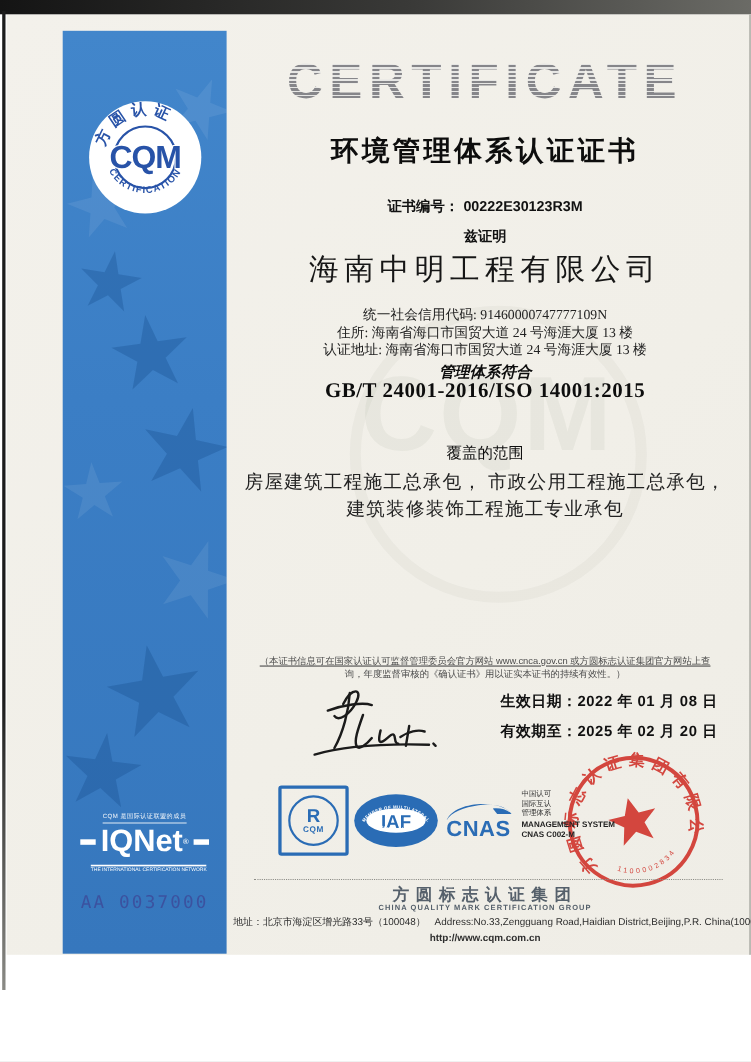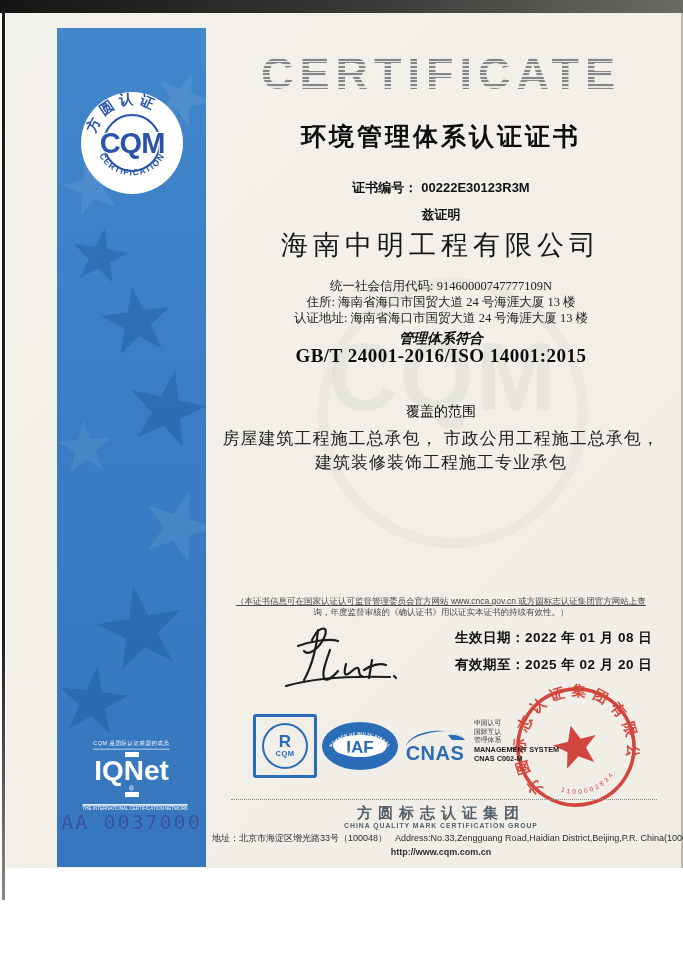--- a/index.html
+++ b/index.html
@@ -24,28 +24,28 @@
         background:linear-gradient(180deg,#4286cb,#3b7ec5 40%,#3677bd);overflow:hidden;}
   .star{position:absolute;clip-path:polygon(50% 0%,61% 35%,98% 35%,68% 57%,79% 91%,50% 70%,21% 91%,32% 57%,2% 35%,39% 35%);}
   .star.dark{background:rgba(21,73,135,0.30);}
   .star.light{background:rgba(255,255,255,0.08);}
   
   .cqm-logo{position:absolute;left:23px;top:63px;width:104px;height:104px;}
   
   .iqnet{position:absolute;left:8px;top:703px;width:133px;color:#fff;text-align:center;}
   .iqnet .member{font-size:6px;letter-spacing:0.5px;opacity:.95;border-bottom:1px solid rgba(255,255,255,.9);
                  display:inline-block;padding-bottom:1px;white-space:nowrap;transform:scale(.92);}
-  .iqnet .name-row{display:flex;align-items:center;justify-content:center;margin-top:2px;flex-direction:column;}
+  .iqnet .name-row{display:flex;align-items:center;justify-content:center;margin-top:2px;}
   .iqnet .dash{width:14px;height:5px;background:#fff;margin:0 5px;}
   .iqnet .name{font-size:28px;font-weight:bold;letter-spacing:0px;line-height:28px;}
   .iqnet .reg{font-size:7px;vertical-align:top;}
   .iqnet .subtitle{display:inline-block;border-top:2px solid #fff;margin-top:2px;padding-top:1px;
                    font-size:6px;transform:scale(.75);white-space:nowrap;letter-spacing:0px;}
   .serial{position:absolute;left:0;top:782px;width:149px;text-align:center;
-          font-family:"DejaVu Sans Mono",monospace;font-size:20px;letter-spacing:2px;
+          font-family:"DejaVu Sans Mono",monospace;font-size:16px;letter-spacing:2px;
           color:rgba(62,70,150,0.75);}
   
   .col{position:absolute;left:212px;width:458px;text-align:center;}
   .cert-head{top:48px;font-weight:bold;font-size:45px;letter-spacing:6px;
              color:#9a9a9c;
              background:repeating-linear-gradient(180deg,#86868a 0px,#86868a 2px,#e6e6e4 2px,#e6e6e4 3.6px);
              -webkit-background-clip:text;background-clip:text;-webkit-text-fill-color:transparent;}
   .title{top:120px;font-weight:bold;font-size:25px;letter-spacing:3px;color:#0d0d0d;}
   .certno{top:179px;font-size:13px;font-weight:bold;color:#111;}
   .certno .num{font-family:"Liberation Sans",sans-serif;font-weight:bold;margin-left:4px;}

